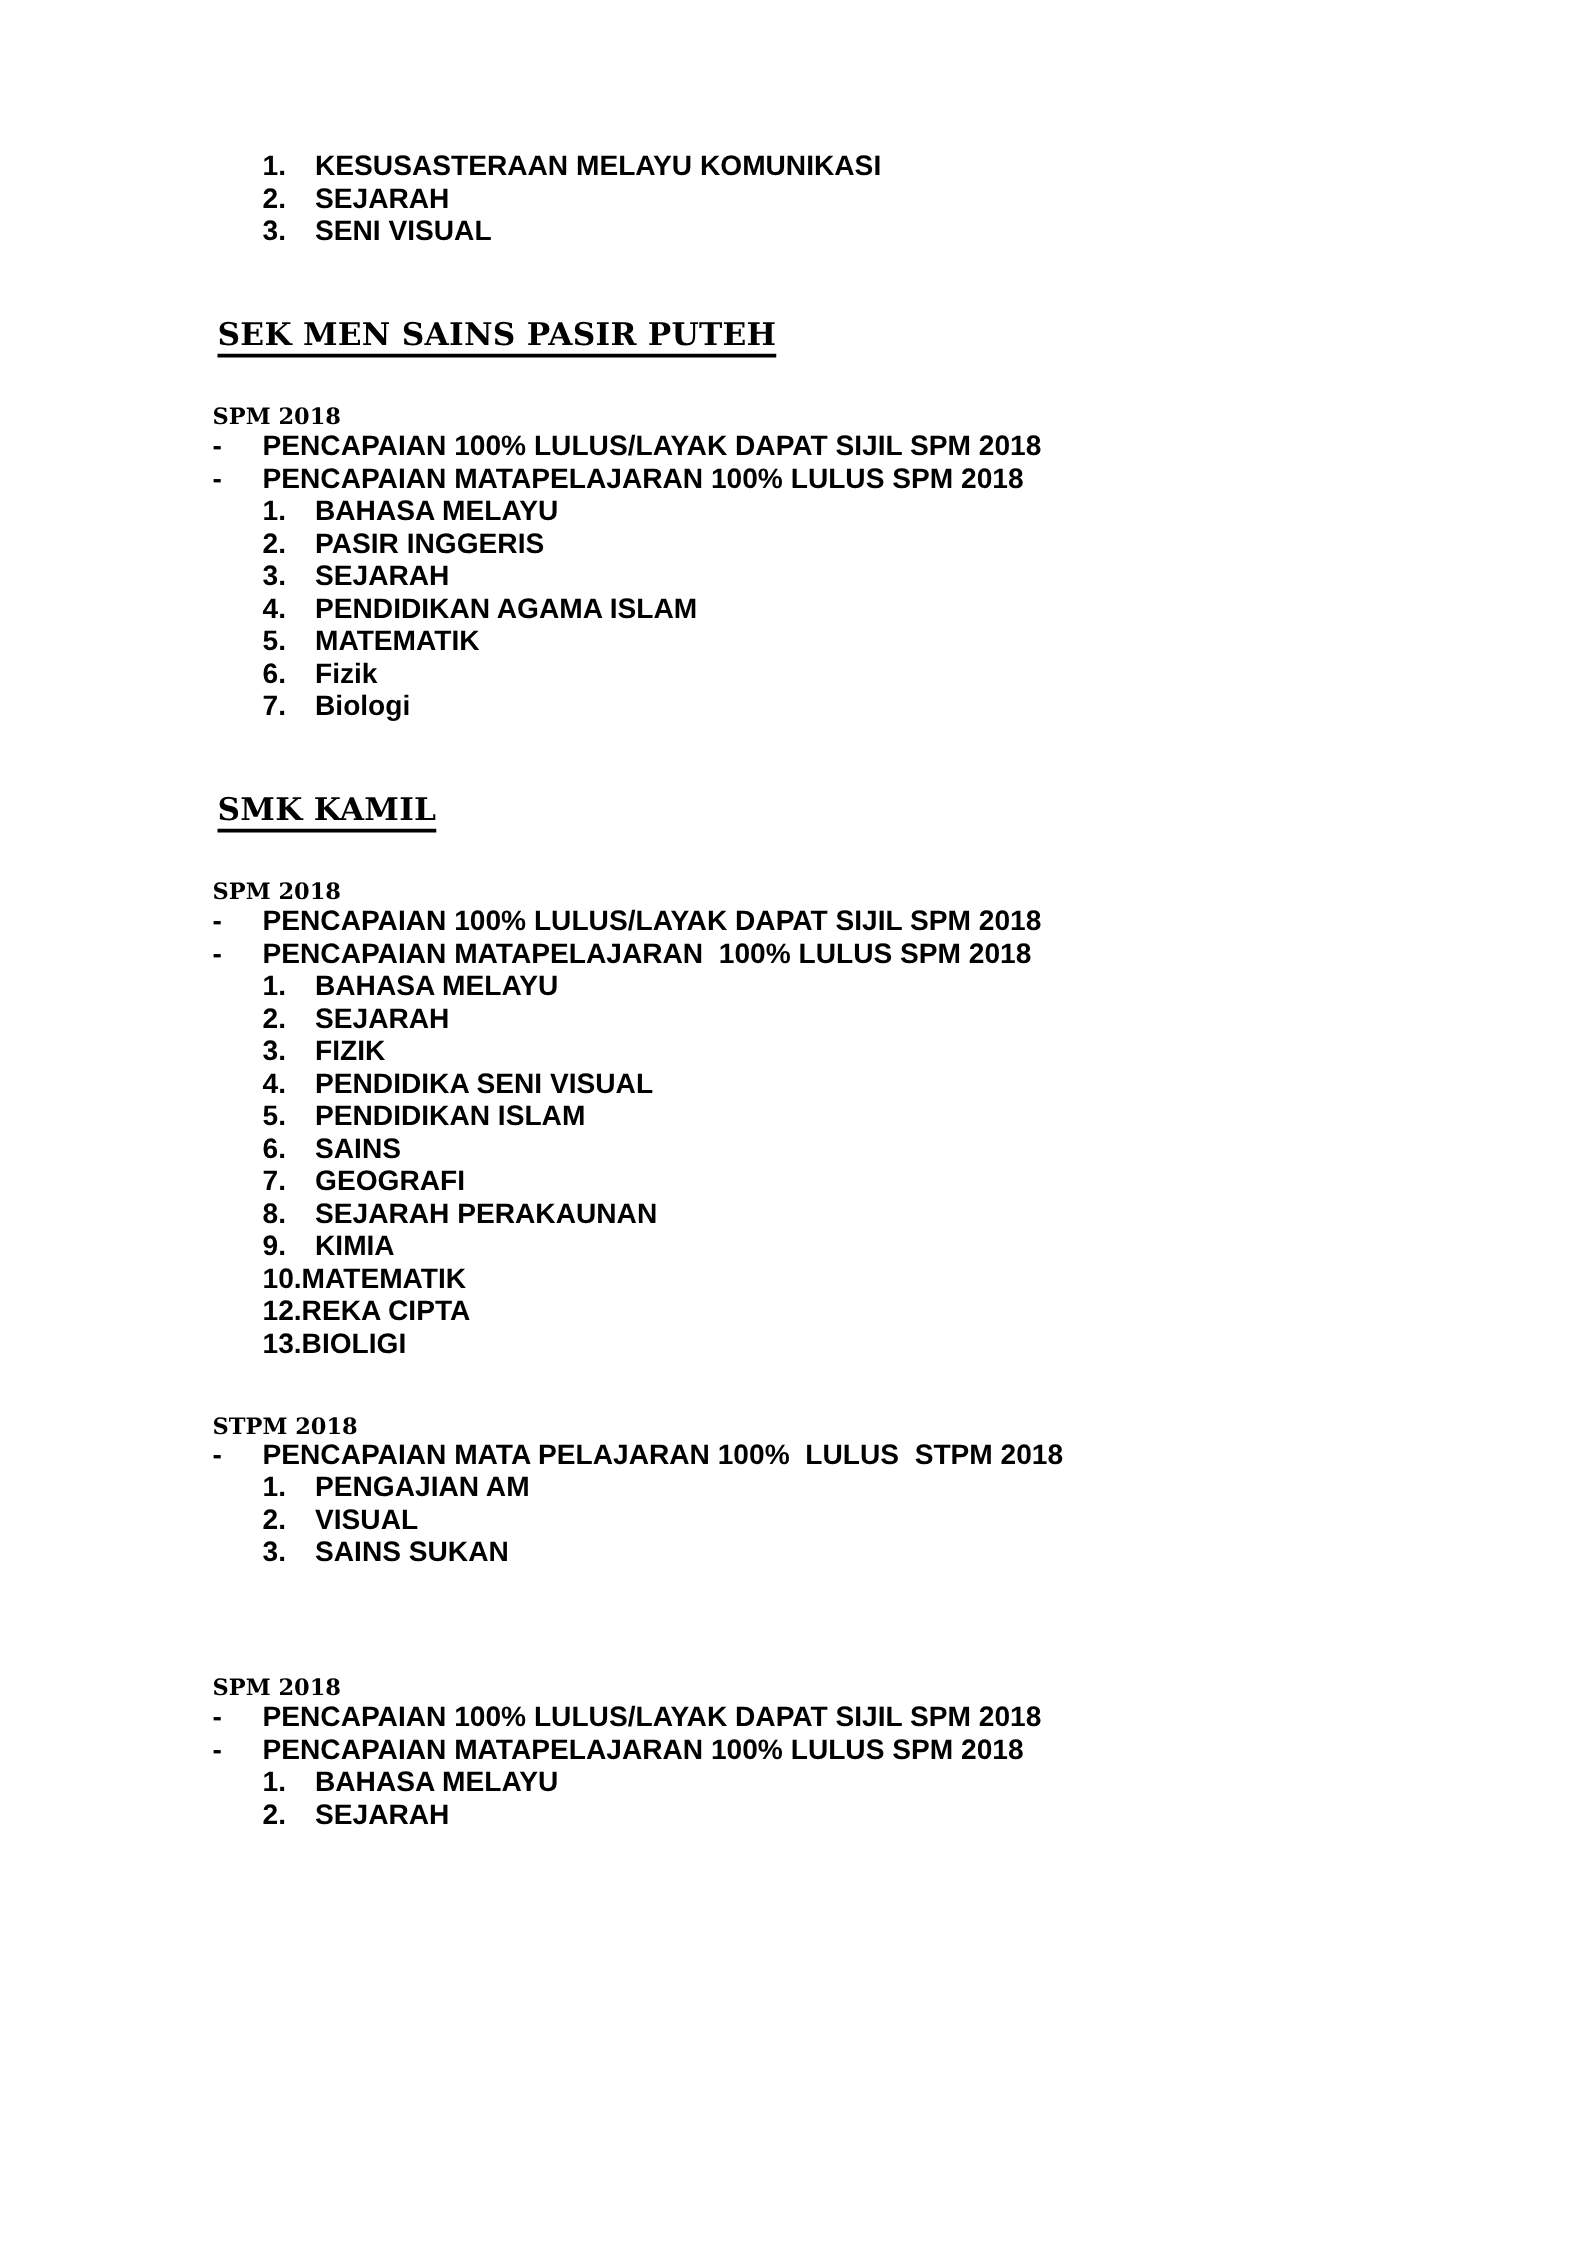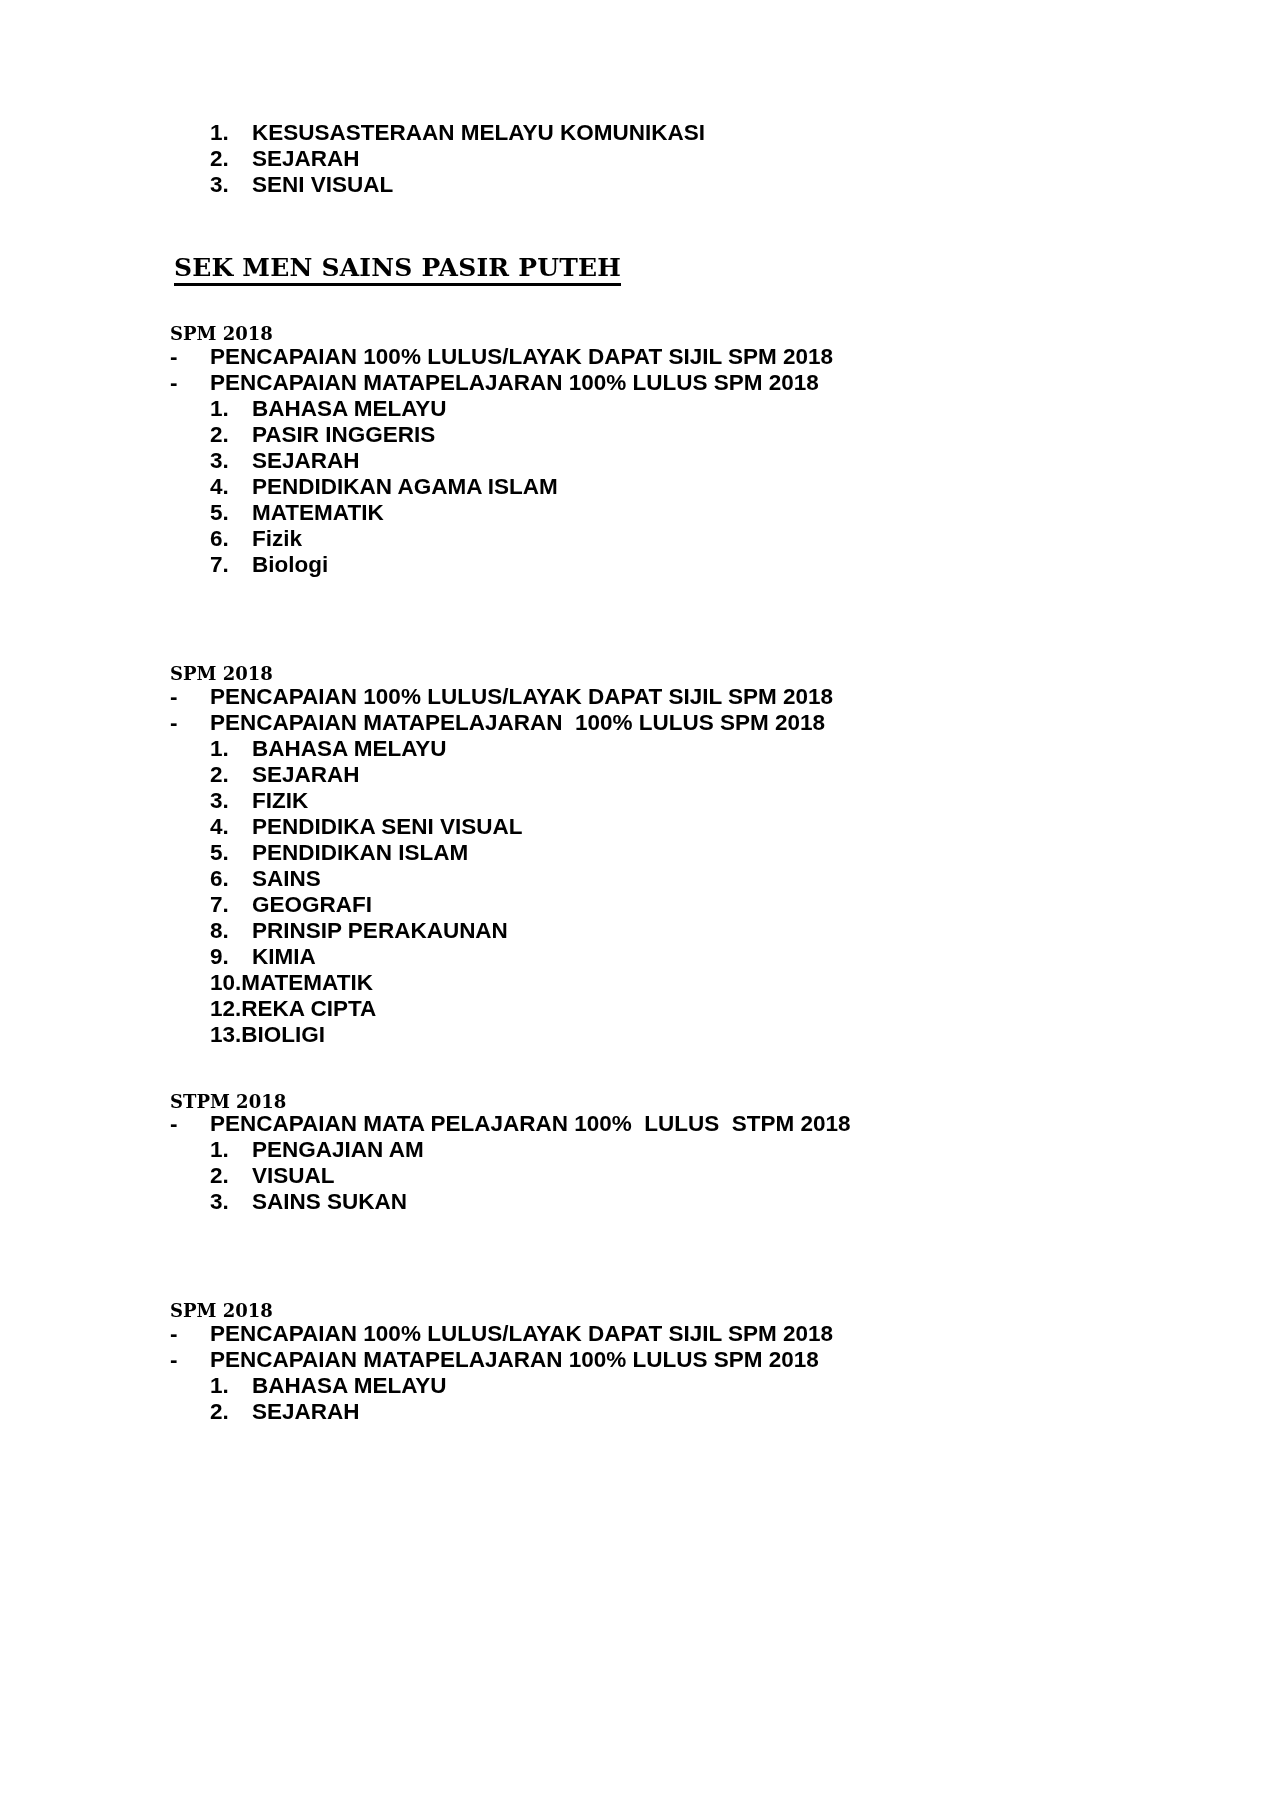--- a/index.html
+++ b/index.html
@@ -104,32 +104,33 @@
       <div class="dash-line"><span class="dash-marker">-</span><span class="dash-text">PENCAPAIAN 100% LULUS/LAYAK DAPAT SIJIL SPM 2018</span></div>
       <div class="dash-line"><span class="dash-marker">-</span><span class="dash-text">PENCAPAIAN MATAPELAJARAN 100% LULUS SPM 2018</span></div>
       <div class="num-line gap"><span class="num-marker">1.</span><span class="num-text">BAHASA MELAYU</span></div>
       <div class="num-line gap"><span class="num-marker">2.</span><span class="num-text">PASIR INGGERIS</span></div>
       <div class="num-line gap"><span class="num-marker">3.</span><span class="num-text">SEJARAH</span></div>
       <div class="num-line gap"><span class="num-marker">4.</span><span class="num-text">PENDIDIKAN AGAMA ISLAM</span></div>
       <div class="num-line gap"><span class="num-marker">5.</span><span class="num-text">MATEMATIK</span></div>
       <div class="num-line gap"><span class="num-marker">6.</span><span class="num-text">Fizik</span></div>
       <div class="num-line gap"><span class="num-marker">7.</span><span class="num-text">Biologi</span></div>
       <div class="spacer-xl"></div>
+      <div class="heading-wrap"><div class="school-heading">SMK KAMIL</div></div>
       <div class="spacer-md"></div>
       <div class="exam-label">SPM 2018</div>
       <div class="dash-line"><span class="dash-marker">-</span><span class="dash-text">PENCAPAIAN 100% LULUS/LAYAK DAPAT SIJIL SPM 2018</span></div>
       <div class="dash-line"><span class="dash-marker">-</span><span class="dash-text">PENCAPAIAN MATAPELAJARAN  100% LULUS SPM 2018</span></div>
       <div class="num-line gap"><span class="num-marker">1.</span><span class="num-text">BAHASA MELAYU</span></div>
       <div class="num-line gap"><span class="num-marker">2.</span><span class="num-text">SEJARAH</span></div>
       <div class="num-line gap"><span class="num-marker">3.</span><span class="num-text">FIZIK</span></div>
       <div class="num-line gap"><span class="num-marker">4.</span><span class="num-text">PENDIDIKA SENI VISUAL</span></div>
       <div class="num-line gap"><span class="num-marker">5.</span><span class="num-text">PENDIDIKAN ISLAM</span></div>
       <div class="num-line gap"><span class="num-marker">6.</span><span class="num-text">SAINS</span></div>
       <div class="num-line gap"><span class="num-marker">7.</span><span class="num-text">GEOGRAFI</span></div>
-      <div class="num-line gap"><span class="num-marker">8.</span><span class="num-text">PRINSIP PERAKAUNAN</span></div>
+      <div class="num-line gap"><span class="num-marker">8.</span><span class="num-text">SEJARAH PERAKAUNAN</span></div>
       <div class="num-line gap"><span class="num-marker">9.</span><span class="num-text">KIMIA</span></div>
       <div class="num-line tight"><span class="num-marker">10.</span><span class="num-text">MATEMATIK</span></div>
       <div class="num-line tight"><span class="num-marker">12.</span><span class="num-text">REKA CIPTA</span></div>
       <div class="num-line tight"><span class="num-marker">13.</span><span class="num-text">BIOLIGI</span></div>
       <div class="spacer-lg"></div>
       <div class="exam-label">STPM 2018</div>
       <div class="dash-line"><span class="dash-marker">-</span><span class="dash-text">PENCAPAIAN MATA PELAJARAN 100%  LULUS  STPM 2018</span></div>
       <div class="num-line gap"><span class="num-marker">1.</span><span class="num-text">PENGAJIAN AM</span></div>
       <div class="num-line gap"><span class="num-marker">2.</span><span class="num-text">VISUAL</span></div>
       <div class="num-line gap"><span class="num-marker">3.</span><span class="num-text">SAINS SUKAN</span></div>

